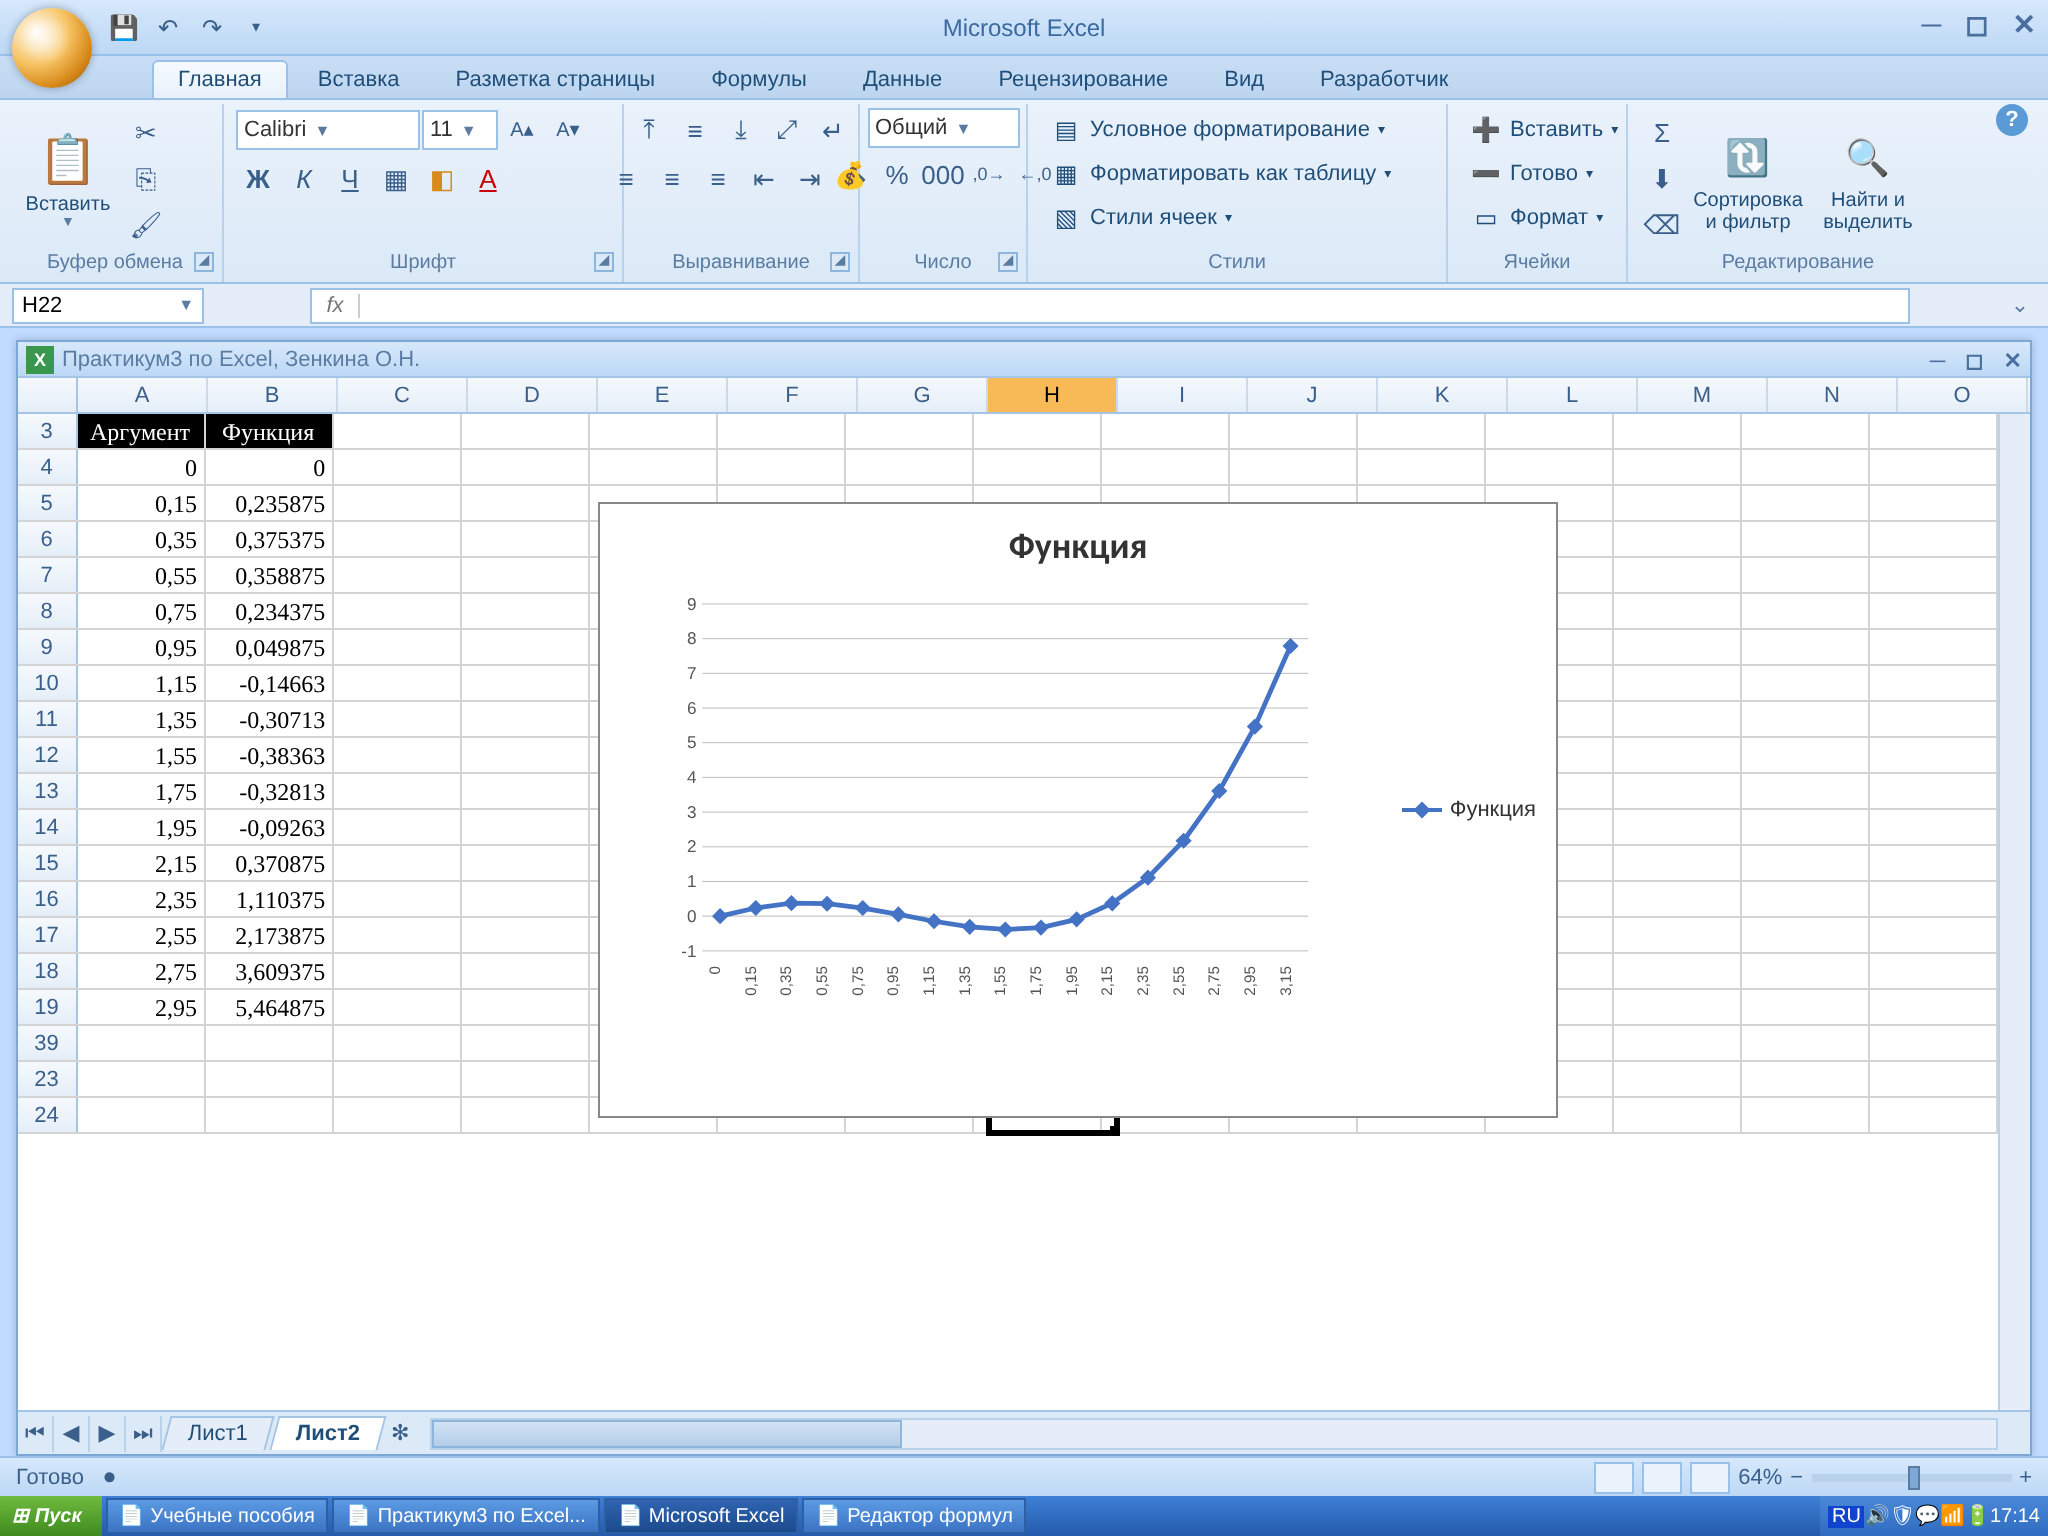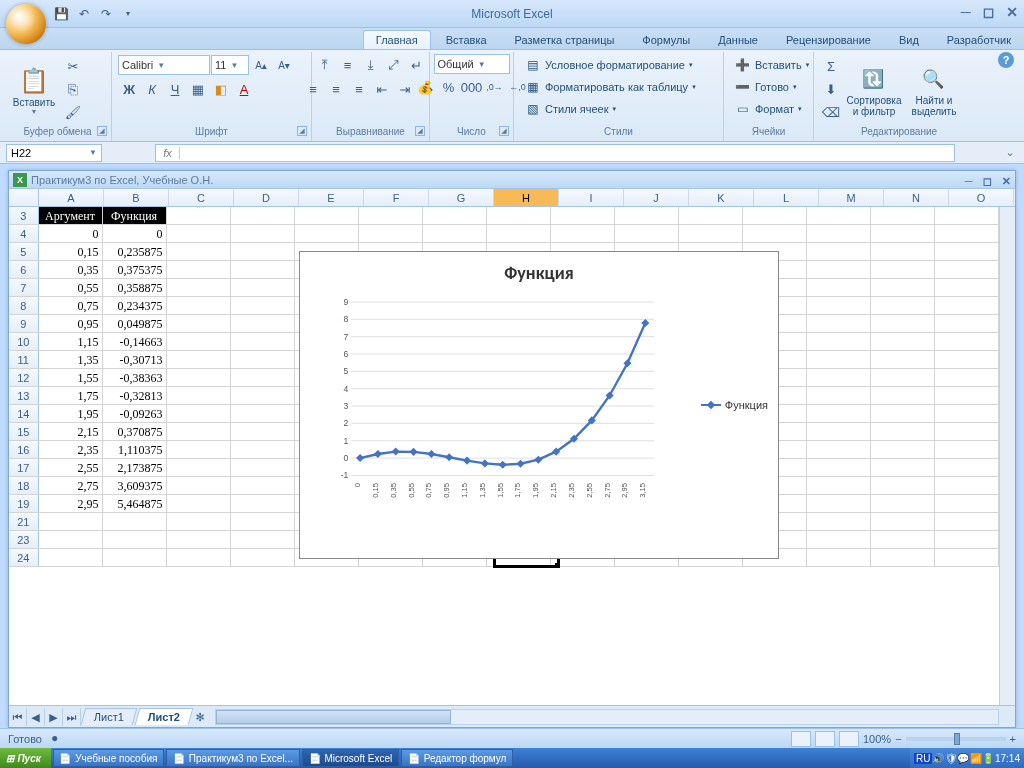--- a/index.html
+++ b/index.html
@@ -8,21 +8,21 @@
 
 .titlebar { height: 28px; background: linear-gradient(#d7e8fb,#bcd8f5); display:flex; align-items:center; position:relative; border-bottom:1px solid #9ac1e8;}
 .office-btn { width:40px; height:40px; background: radial-gradient(circle at 30% 30%, #fff, #f7c566 40%, #d88a1a 70%, #8e4a0a); border-radius:50%; position:absolute; top:4px; left:6px; z-index:10; box-shadow:0 0 4px rgba(0,0,0,.3);}
 .office-btn::after{content:"";position:absolute;inset:6px;border-radius:50%;background:radial-gradient(circle at 40% 35%, #fff8, transparent 50%);}
 .qat { margin-left:54px; display:flex; gap:6px; align-items:center;}
 .qat .qicon{width:16px;height:16px;display:flex;align-items:center;justify-content:center;color:#3a5f8a;font-size:12px;}
 .app-title{position:absolute;left:50%;transform:translateX(-50%);color:#3a6aa0;font-size:12px;}
 .win-controls{position:absolute;right:6px;top:4px;display:flex;gap:12px;color:#4a6f9e;font-size:14px;font-weight:bold;}
 
 
-.tabs{height:22px;background:linear-gradient(#c9def6,#bcd5ef);display:flex;align-items:flex-end;padding-left:52px;border-bottom:1px solid #9ac1e8;gap:2px;justify-content:flex-end;}
+.tabs{height:22px;background:linear-gradient(#c9def6,#bcd5ef);display:flex;align-items:flex-end;padding-left:76px;border-bottom:1px solid #9ac1e8;gap:2px;}
 .tab{padding:3px 12px;color:#1f4e79;font-size:11px;border:1px solid transparent;border-bottom:none;cursor:default;}
 .tab.active{background:linear-gradient(#f5faff,#e8f1fb);border-color:#9ac1e8;border-top-left-radius:3px;border-top-right-radius:3px;color:#1f4e79;font-weight:normal;}
 .ribbon-help{position:absolute;right:10px;width:16px;height:16px;background:#5b9bd5;color:#fff;border-radius:50%;text-align:center;line-height:16px;font-size:11px;font-weight:bold;}
 
 
 .ribbon{height:92px;background:linear-gradient(#eaf2fb,#dbe9f7);display:flex;border-bottom:1px solid #9ac1e8;padding:2px 4px 0;position:relative;}
 .group{border-right:1px solid #b8d2ec;padding:2px 6px 0;display:flex;flex-direction:column;height:100%;}
 .group-body{flex:1;display:flex;align-items:center;gap:4px;}
 .group-label{text-align:center;color:#5b7ca2;font-size:10px;height:16px;line-height:14px;position:relative;}
 .group-label .launcher{position:absolute;right:-2px;top:1px;width:10px;height:10px;border:1px solid #8eb5db;background:#dce9f6;font-size:7px;color:#5b7ca2;text-align:center;line-height:8px;}
@@ -293,21 +293,21 @@
   <div class="fx-area">
     <div class="fx">fx</div>
     <div style="flex:1;padding:0 4px;"></div>
   </div>
   <div class="fbar-expand">⌄</div>
 </div>
 
 <div class="wbwin">
   <div class="wb-title">
     <div class="xicon">X</div>
-    <span>Практикум3 по Excel, Учебные О.Н.</span>
+    <span>Практикум3 по Excel, Зенкина О.Н.</span>
     <div class="winctl">
       <span>─</span>
       <span>◻</span>
       <span>✕</span>
     </div>
   </div>
 
   <div class="grid-area">
     <div class="colheads" id="colheads">
       <div class="rowhead-corner"></div>
@@ -628,21 +628,21 @@
           <div class="cell"></div>
           <div class="cell"></div>
           <div class="cell"></div>
           <div class="cell"></div>
           <div class="cell"></div>
           <div class="cell"></div>
           <div class="cell"></div>
           <div class="cell"></div>
         </div>
         <div class="row">
-          <div class="rh">21</div>
+          <div class="rh">39</div>
           <div class="cell"></div>
           <div class="cell"></div>
           <div class="cell"></div>
           <div class="cell"></div>
           <div class="cell"></div>
           <div class="cell"></div>
           <div class="cell"></div>
           <div class="cell"></div>
           <div class="cell"></div>
           <div class="cell"></div>
@@ -780,21 +780,21 @@
   </div>
 </div>
 
 <div class="status">
   <span>Готово</span>
   <span>⏺</span>
   <div class="right">
     <div class="viewbtn"></div>
     <div class="viewbtn"></div>
     <div class="viewbtn"></div>
-    <span>100%</span>
+    <span>64%</span>
     <span>−</span>
     <div class="zoom-slider">
         <div class="th"></div>
       </div>
     <span>+</span>
   </div>
 </div>
 
 <div class="taskbar">
   <div class="start">

